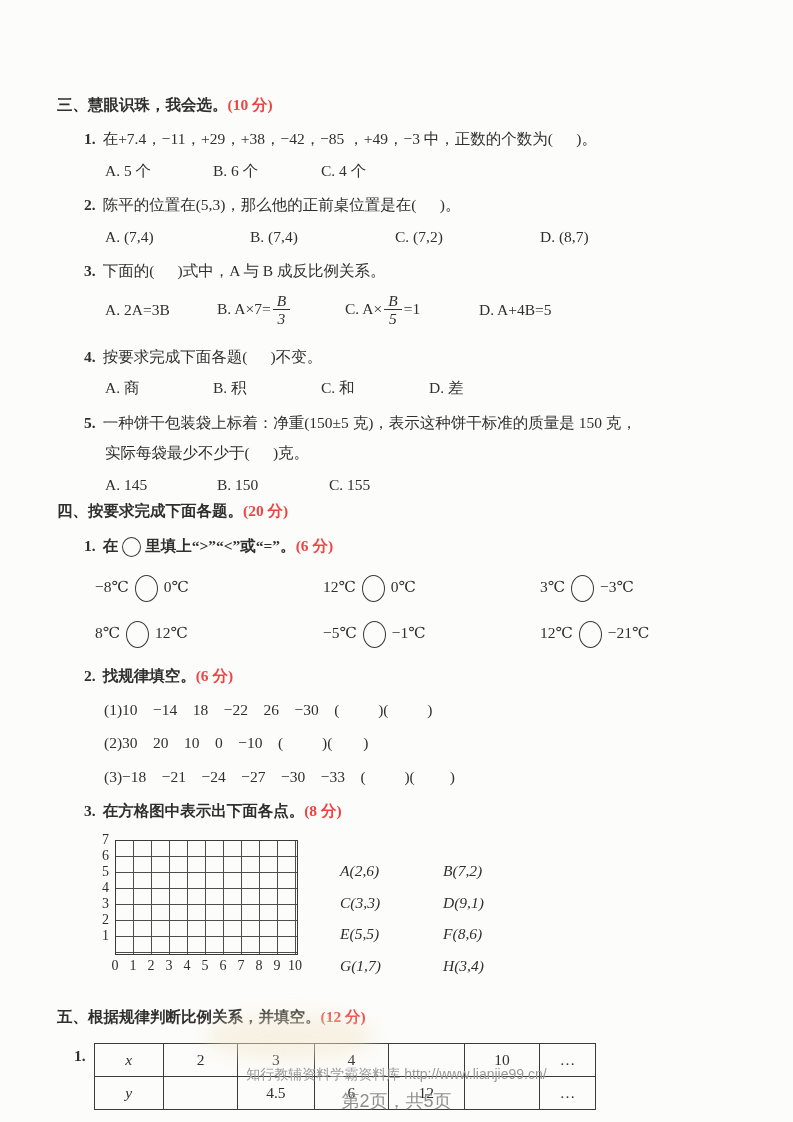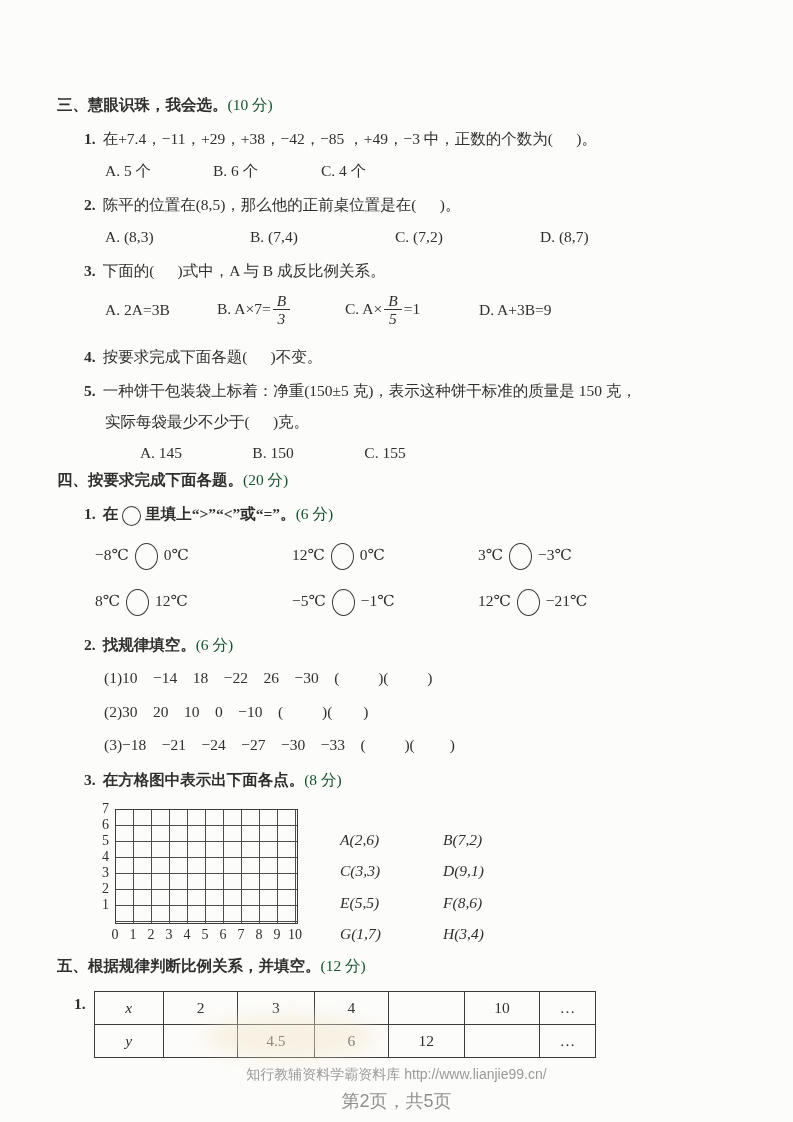--- a/index.html
+++ b/index.html
@@ -9,39 +9,39 @@
     margin:0 auto;
     background:#fcfcfa;
     font-family:"Liberation Serif","DejaVu Serif",serif;
     color:#2f2f2f;
     font-size:15.5px;
     line-height:1.45;
     overflow:hidden;
   }
   .content{position:absolute;top:94px;left:0;right:0;}
   .sec-title{margin:0 0 0 57px;font-weight:700;white-space:pre-wrap;}
-  .pts{font-weight:400;color:#14532d;}
+  .pts{font-weight:700;color:#ef4444;}
   .qline{margin:12px 0 0 84px;white-space:pre-wrap;}
   .qline .qnum{font-weight:700;margin-right:7px;}
   .cont-line{margin:8px 0 0 105px;white-space:pre-wrap;}
   .opts{display:flex;margin:9px 0 0 105px;align-items:center;}
   .opt3{min-width:108px;}
   .opt4{min-width:145px;}
   .optc{min-width:108px;}
-  .opt5{min-width:112px;text-align:center;}
+  .opt5{min-width:112px;}
   .optfA{min-width:112px;}
   .optfB{min-width:128px;}
   .optfC{min-width:134px;}
   .opts-frac{min-height:48px;margin-top:3px;}
   .frac{display:inline-block;vertical-align:middle;text-align:center;font-style:italic;margin:0 2px;}
   .frac .fnum{display:block;border-bottom:1px solid #333;padding:0 4px;line-height:1.15;}
   .frac .fden{display:block;line-height:1.15;padding:0 4px;}
   .circle{display:inline-block;width:21px;height:25px;border:1.6px solid #3a3a3a;border-radius:50%;vertical-align:middle;margin:0 6px;background:transparent;}
   .circle.small{width:17px;height:18px;margin:0 4px;}
-  .temp-row{display:flex;align-items:center;margin:16px 0 0 95px;height:30px;}
+  .temp-row{display:flex;align-items:center;margin:16px 0 0 95px;height:30px;gap:31px;}
   .temp-pair{white-space:pre-wrap;}
   .tp1{min-width:197px;}
   .tp2{min-width:186px;}
   .seq{margin:11px 0 0 104px;white-space:pre-wrap;}
   .q3-body{display:flex;margin-top:18px;}
   .grid-wrap{position:relative;margin-left:115px;width:181px;height:140px;}
   .grid-box{position:absolute;left:0;top:0;width:181px;height:113px;border:1.4px solid #3b3b3b;
     background-image:
       repeating-linear-gradient(to right, transparent 0px, transparent 17px, #4d4d4d 17px, #4d4d4d 18px),
       repeating-linear-gradient(to bottom, transparent 0px, transparent 15px, #4d4d4d 15px, #4d4d4d 16px);}
@@ -71,37 +71,43 @@
 
     <div class="sec-title"><span>三、慧眼识珠，我会选。</span><span class="pts">(10 分)</span></div>
 
     <div class="qline"><span class="qnum">1.</span><span>在+7.4，−11，+29，+38，−42，−85 ，+49，−3 中，正数的个数为(      )。</span></div>
     <div class="opts">
       <span class="opt3">A. 5 个</span>
       <span class="opt3">B. 6 个</span>
       <span class="opt3">C. 4 个</span>
     </div>
 
-    <div class="qline"><span class="qnum">2.</span><span>陈平的位置在(8,5)，那么他的正前桌位置是在(      )。</span></div>
-    <div class="opts">
-      <span class="opt4">A. (8,3)</span>
+    <div class="qline"><span class="qnum">2.</span><span>陈平的位置在(5,3)，那么他的正前桌位置是在(      )。</span></div>
+    <div class="opts">
+      <span class="opt4">A. (7,4)</span>
       <span class="opt4">B. (7,4)</span>
       <span class="opt4">C. (7,2)</span>
       <span class="opt4">D. (8,7)</span>
     </div>
 
     <div class="qline"><span class="qnum">3.</span><span>下面的(      )式中，A 与 B 成反比例关系。</span></div>
     <div class="opts opts-frac">
       <span class="optfA">A. 2A=3B</span>
       <span class="optfB"><span>B. A×7=</span><span class="frac"><span class="fnum">B</span><span class="fden">3</span></span></span>
       <span class="optfC"><span>C. A×</span><span class="frac"><span class="fnum">B</span><span class="fden">5</span></span><span>=1</span></span>
-      <span>D. A+3B=9</span>
+      <span>D. A+4B=5</span>
     </div>
 
     <div class="qline"><span class="qnum">4.</span><span>按要求完成下面各题(      )不变。</span></div>
+    <div class="opts">
+      <span class="optc">A. 商</span>
+      <span class="optc">B. 积</span>
+      <span class="optc">C. 和</span>
+      <span class="optc">D. 差</span>
+    </div>
 
     <div class="qline"><span class="qnum">5.</span><span>一种饼干包装袋上标着：净重(150±5 克)，表示这种饼干标准的质量是 150 克，</span></div>
     <div class="cont-line">实际每袋最少不少于(      )克。</div>
     <div class="opts">
       <span class="opt5">A. 145</span>
       <span class="opt5">B. 150</span>
       <span class="opt5">C. 155</span>
     </div>
 
     <div class="sec-title" style="margin-top:4px;"><span>四、按要求完成下面各题。</span><span class="pts">(20 分)</span></div>
@@ -165,21 +171,21 @@
             <span class="point">E(5,5)</span>
             <span class="point">F(8,6)</span>
           </div>
         <div class="point-row">
             <span class="point">G(1,7)</span>
             <span class="point">H(3,4)</span>
           </div>
       </div>
     </div>
 
-    <div class="sec-title" style=""><span>五、根据规律判断比例关系，并填空。</span><span class="pts">(12 分)</span></div>
+    <div class="sec-title" style="margin-top:20px;"><span>五、根据规律判断比例关系，并填空。</span><span class="pts">(12 分)</span></div>
 
     <div class="tbl-row">
       <span class="tbl-num">1.</span>
       <table class="xy">
         <tbody>
             <tr>
           <td class="var" style="width:70px;">x</td>
           <td style="width:76px;">2</td>
           <td style="width:76px;">3</td>
           <td style="width:76px;">4</td>

